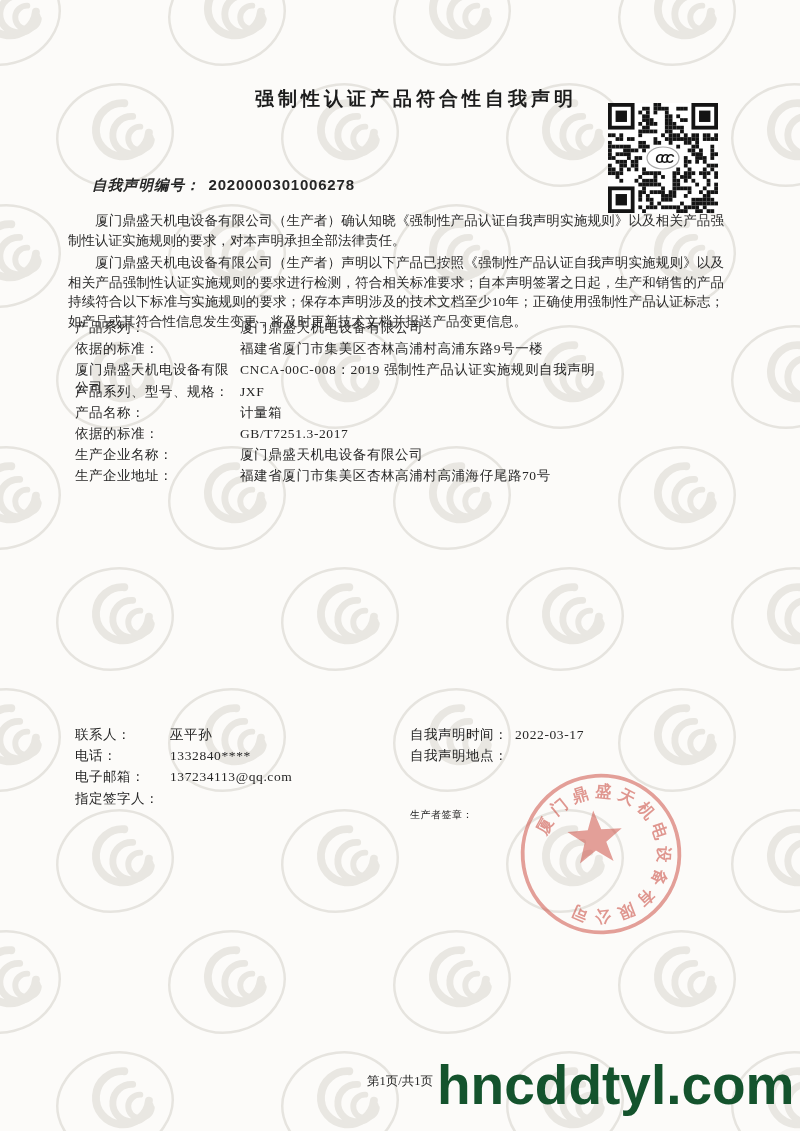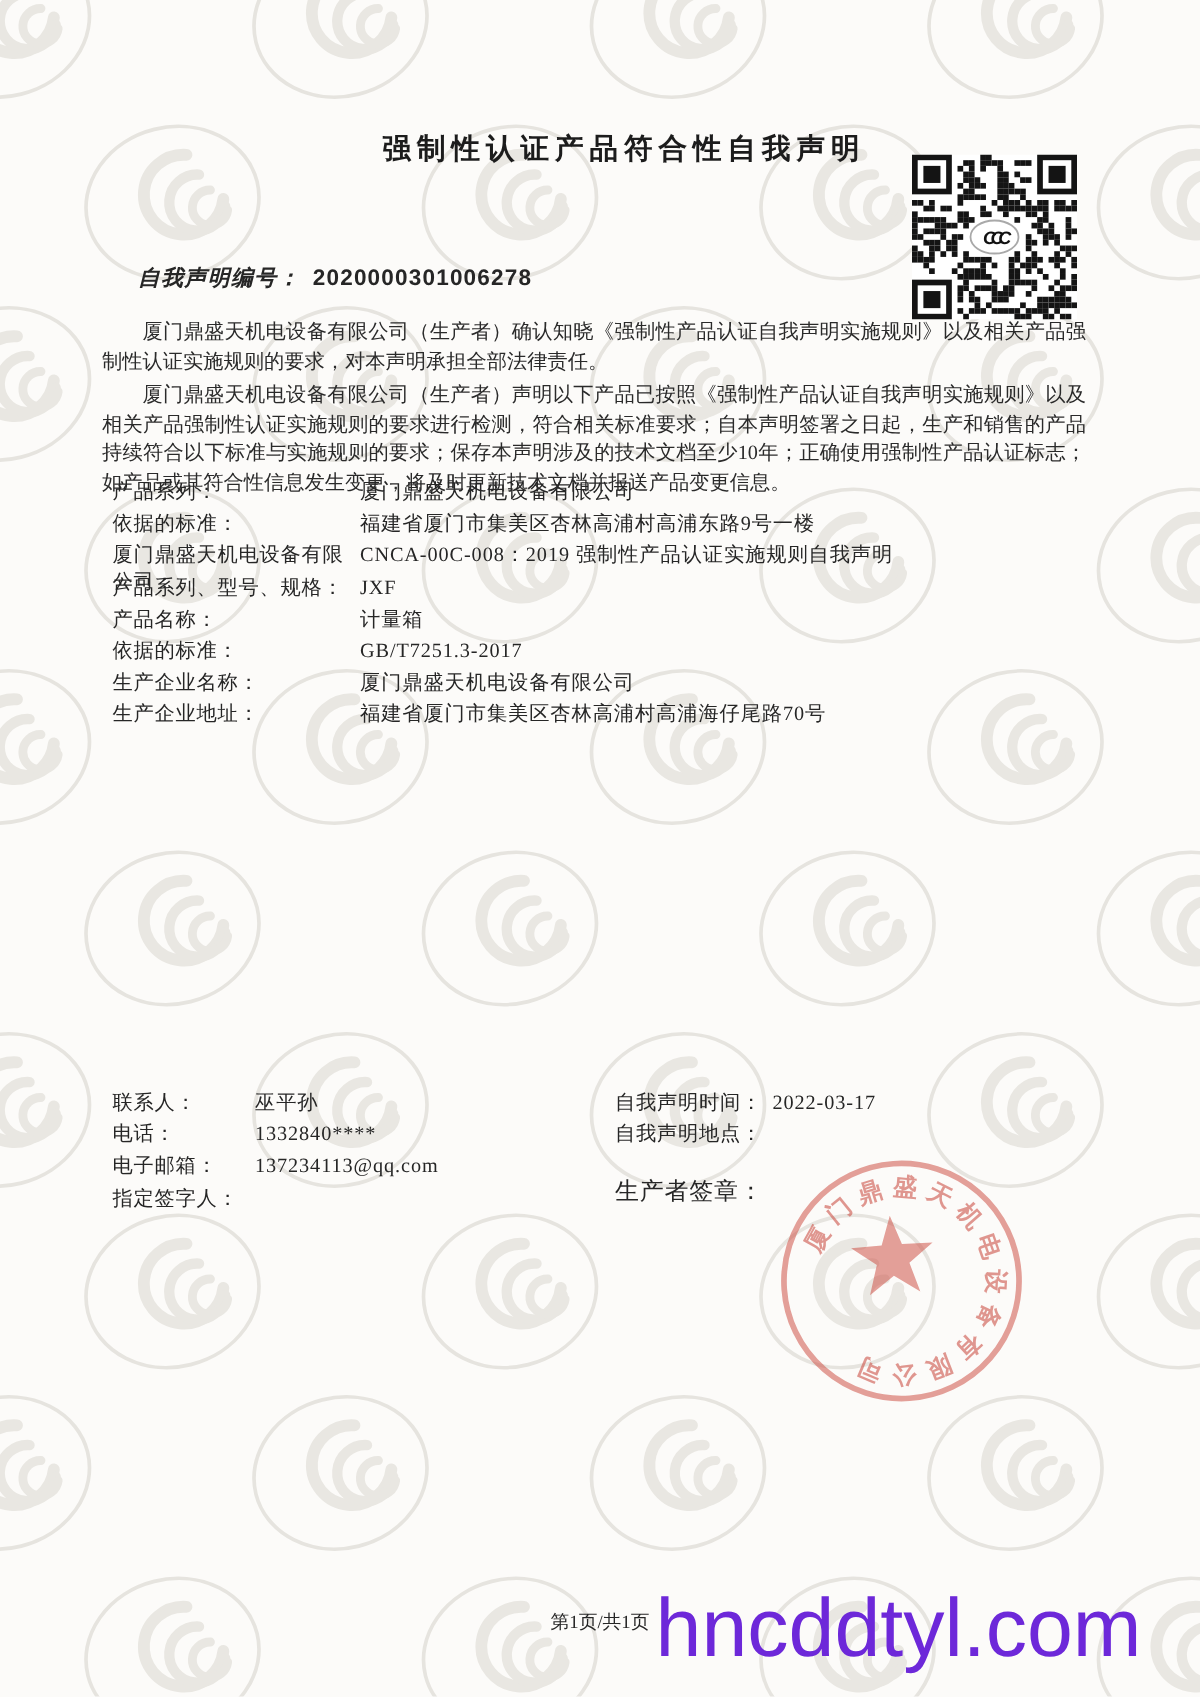--- a/index.html
+++ b/index.html
@@ -21,30 +21,30 @@
   .rows{position:absolute;font-size:13.5px;}
   #product-fields{left:75px;top:319px;width:660px;}
   #contact-fields{left:75px;top:726px;width:330px;}
   #declaration-fields{left:410px;top:726px;width:330px;}
   .row{display:flex;height:21.2px;align-items:baseline;}
   .row .lbl{flex:0 0 auto;letter-spacing:.5px;}
   #product-fields .lbl{width:165px;}
   #contact-fields .lbl{width:95px;}
   #declaration-fields .lbl{width:105px;}
   .row .val{letter-spacing:.6px;}
-  .sig{position:absolute;left:410px;top:784px;font-size:16px;letter-spacing:.5px;}
+  .sig{position:absolute;left:410px;top:808px;font-size:10px;letter-spacing:.5px;}
   .stamp{position:absolute;left:515px;top:768px;width:172px;height:172px;z-index:3;
          opacity:.55;transform:rotate(-8deg);}
   .footer-note{position:absolute;left:0;top:1050px;width:800px;text-align:center;
                font-size:13px;font-weight:bold;font-style:italic;letter-spacing:.3px;}
   .page-number{position:absolute;left:0;top:1073px;width:800px;text-align:center;
                font-size:12.5px;}
   .site-watermark{position:absolute;left:437px;top:1058px;z-index:5;
                   font-family:"Liberation Sans",sans-serif;font-size:55px;line-height:1;
-                  font-weight:400;color:#6d28d9;letter-spacing:0px;}
+                  font-weight:700;color:#14532d;letter-spacing:0px;}
 </style>
 </head>
 <body>
 
 <div class="page">
 
   <div id="wm-layer">
       <svg width="128" height="128" viewBox="0 0 130 130" style="left: -62px; top: -50px;">
         <use href="#wm"></use>
       </svg>

